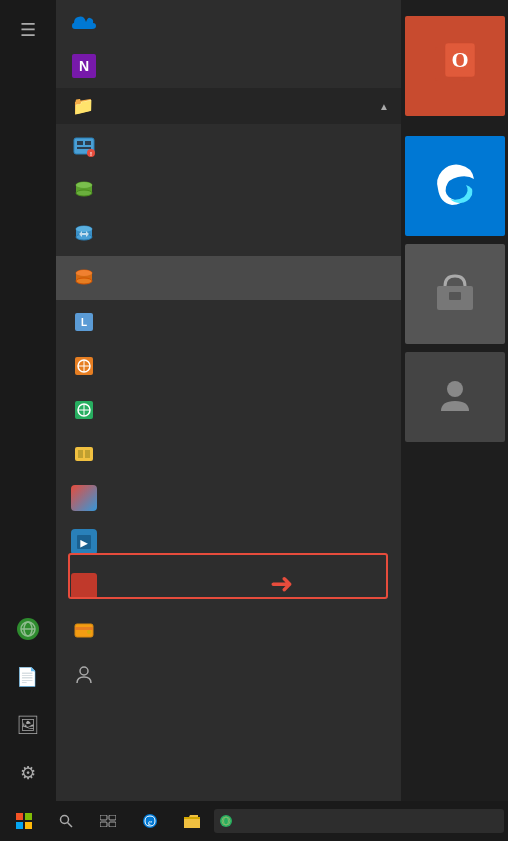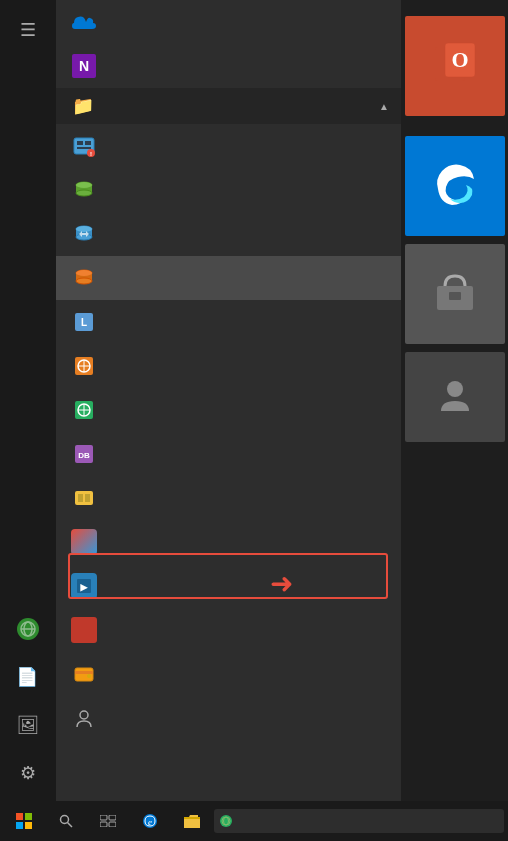--- a/index.html
+++ b/index.html
@@ -417,32 +417,20 @@
         <line x1="11" y1="5" x2="11" y2="17" stroke="white" stroke-width="1"></line>
         <line x1="5" y1="11" x2="17" y2="11" stroke="white" stroke-width="1"></line>
       </svg>
     </div>
     <div class="app-info">
       <span class="app-name"></span>
       <span class="app-sub"></span>
     </div>
   </div>
 
-  <div class="app-item">
-    <div class="icon-wrap">
-      <svg width="22" height="22" viewBox="0 0 22 22">
-        <rect x="2" y="2" width="18" height="18" rx="2" fill="#9b59b6"></rect>
-        <text x="11" y="15" text-anchor="middle" fill="white" font-size="8" font-weight="bold">DB</text>
-      </svg>
-    </div>
-    <div class="app-info">
-      <span class="app-name"></span>
-      <span class="app-sub"></span>
-    </div>
-  </div>
 
   <div class="app-item">
     <div class="icon-wrap">
       <svg width="22" height="22" viewBox="0 0 22 22">
         <rect x="2" y="4" width="18" height="14" rx="2" fill="#f0c040"></rect>
         <rect x="5" y="7" width="5" height="8" fill="#c0a030"></rect>
         <rect x="12" y="7" width="5" height="8" fill="#c0a030"></rect>
       </svg>
     </div>
     <div class="app-info">

